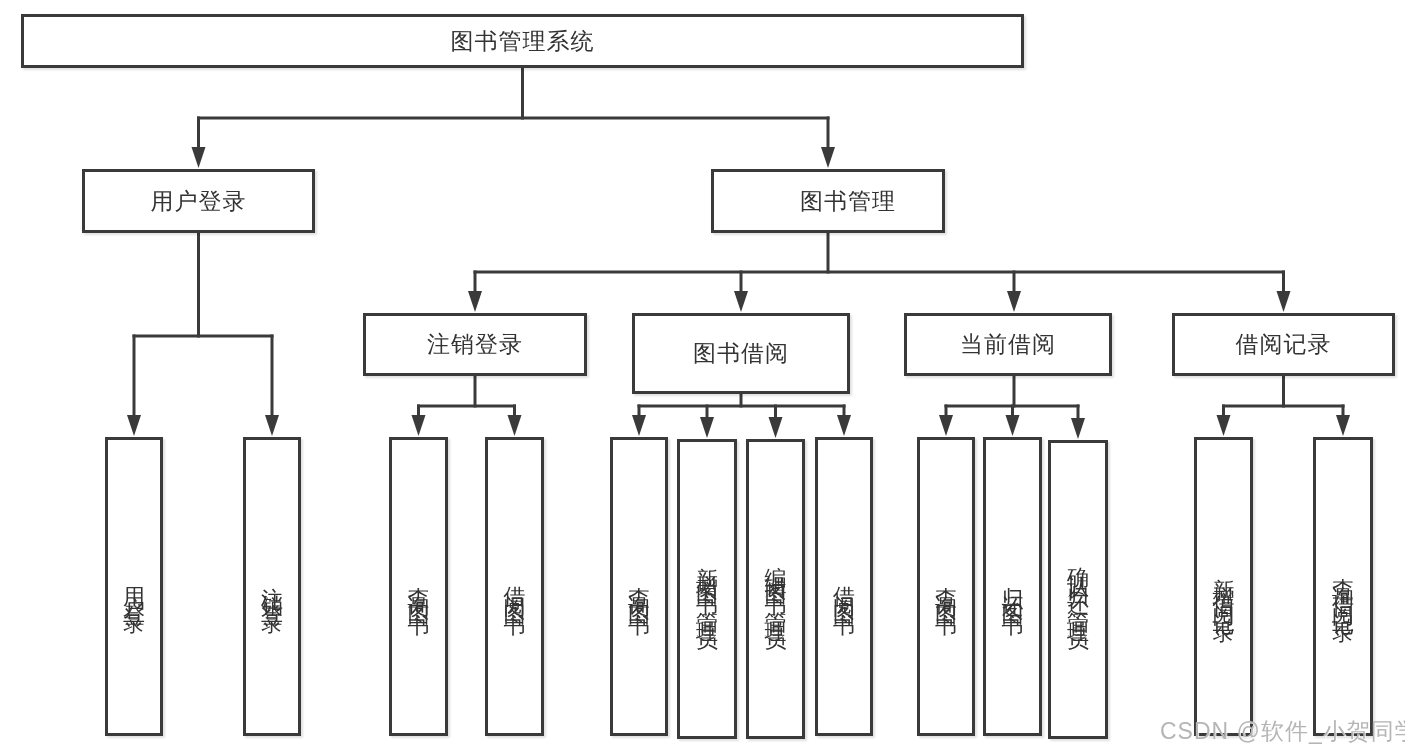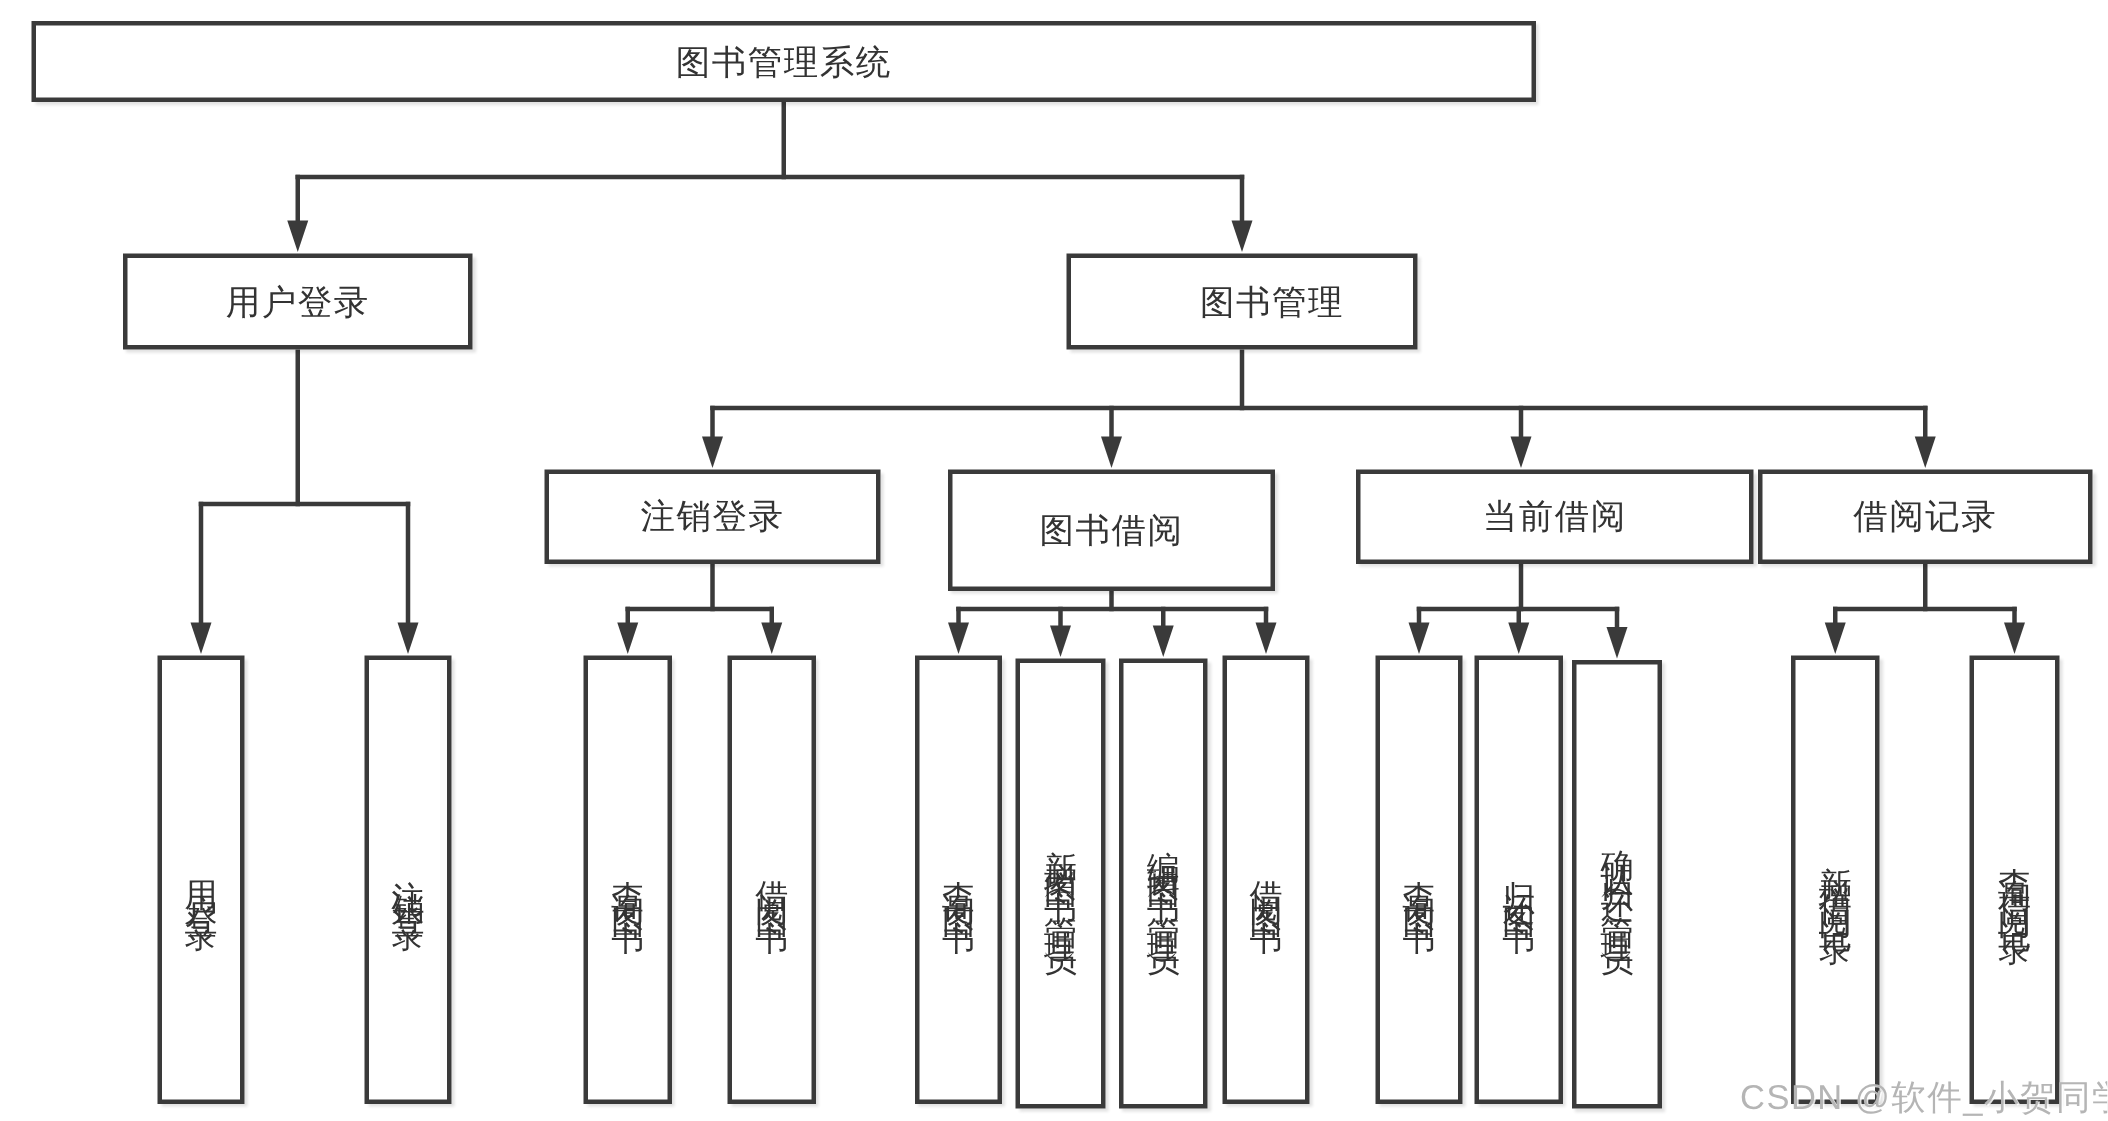--- a/index.html
+++ b/index.html
@@ -115,21 +115,21 @@
       <line x1="1343" y1="406" x2="1343" y2="421" stroke="#3a3a3a" stroke-width="3" stroke-linecap="square"></line>
       <polygon points="1336,415 1350,415 1343,436" fill="#3a3a3a"></polygon>
     </svg>
 
   <div class="watermark">CSDN @软件_小贺同学</div>
 <div class="node h" style="left: 21px; top: 14px; width: 1003px; height: 54px;">图书管理系统</div>
     <div class="node h" style="left: 82px; top: 169px; width: 233px; height: 64px;">用户登录</div>
     <div class="node h" style="left: 711px; top: 169px; width: 234px; height: 64px; padding-left: 40px;">图书管理</div>
     <div class="node h" style="left: 363px; top: 313px; width: 224px; height: 63px;">注销登录</div>
     <div class="node h" style="left: 632px; top: 313px; width: 218px; height: 81px;">图书借阅</div>
-    <div class="node h" style="left: 904px; top: 313px; width: 265px; height: 63px;">当前借阅</div>
+    <div class="node h" style="left: 904px; top: 313px; width: 208px; height: 63px;">当前借阅</div>
     <div class="node h" style="left: 1172px; top: 313px; width: 223px; height: 63px;">借阅记录</div>
     <div class="node v" style="left: 105px; top: 437px; width: 58px; height: 299px;">用户登录</div>
     <div class="node v" style="left: 243px; top: 437px; width: 58px; height: 299px;">注销登录</div>
     <div class="node v" style="left: 389px; top: 437px; width: 59px; height: 299px;">查询图书</div>
     <div class="node v" style="left: 485px; top: 437px; width: 59px; height: 299px;">借阅图书</div>
     <div class="node v" style="left: 610px; top: 437px; width: 58px; height: 299px;">查询图书</div>
     <div class="node v" style="left: 677px; top: 439px; width: 60px; height: 300px;">新增图书（管理员）</div>
     <div class="node v" style="left: 746px; top: 439px; width: 59px; height: 300px;">编辑图书（管理员）</div>
     <div class="node v" style="left: 815px; top: 437px; width: 58px; height: 299px;">借阅图书</div>
     <div class="node v" style="left: 917px; top: 437px; width: 58px; height: 299px;">查询图书</div>

